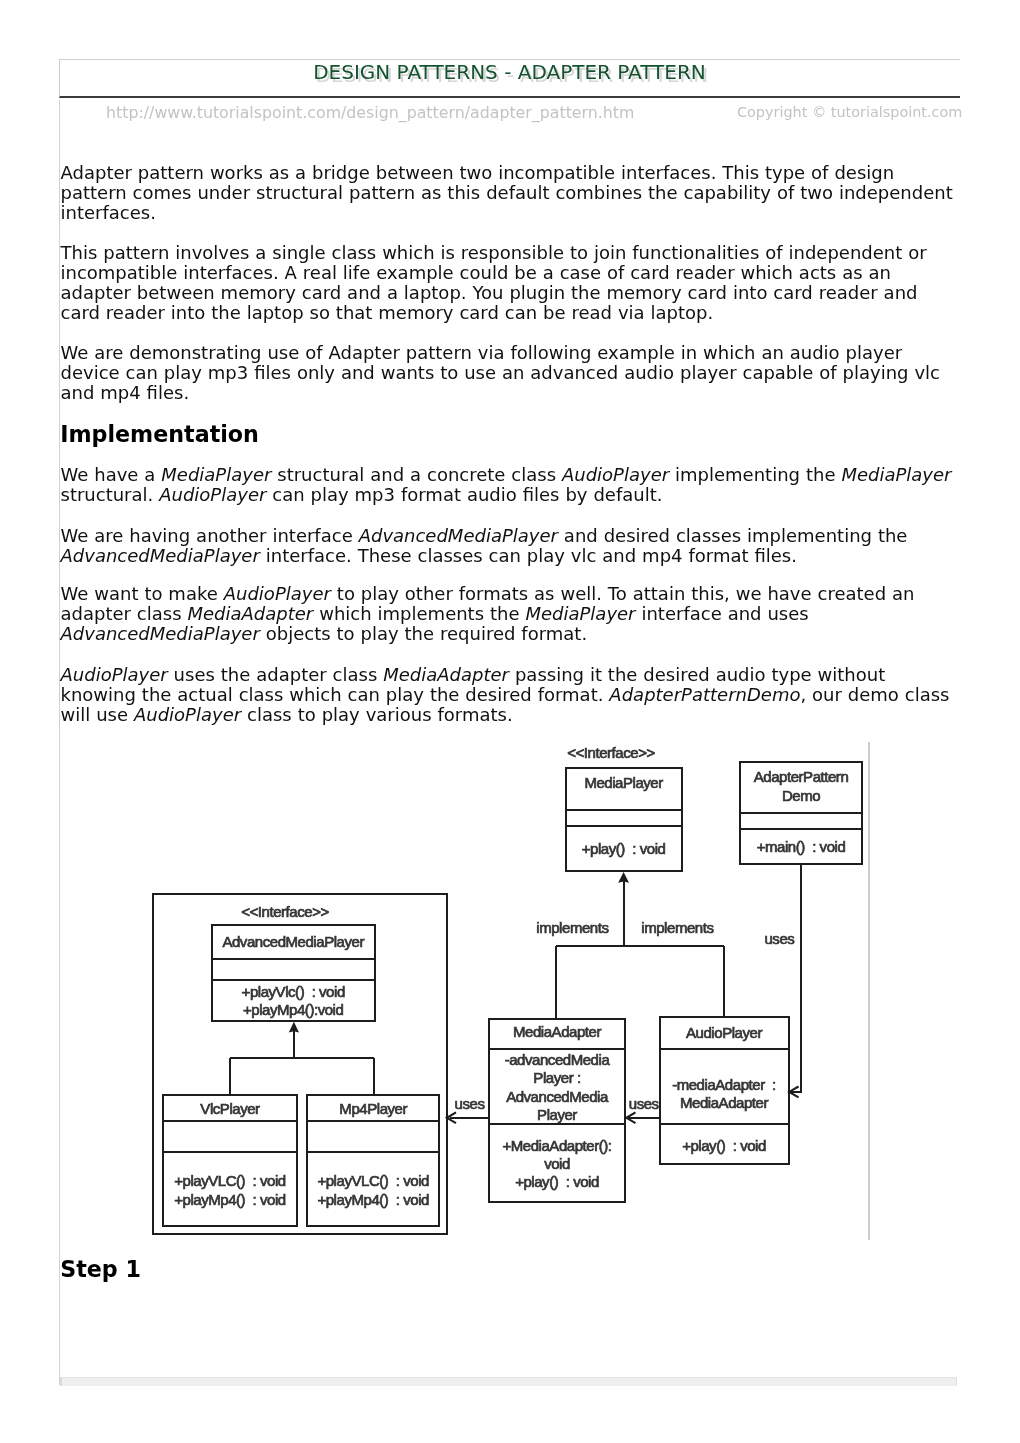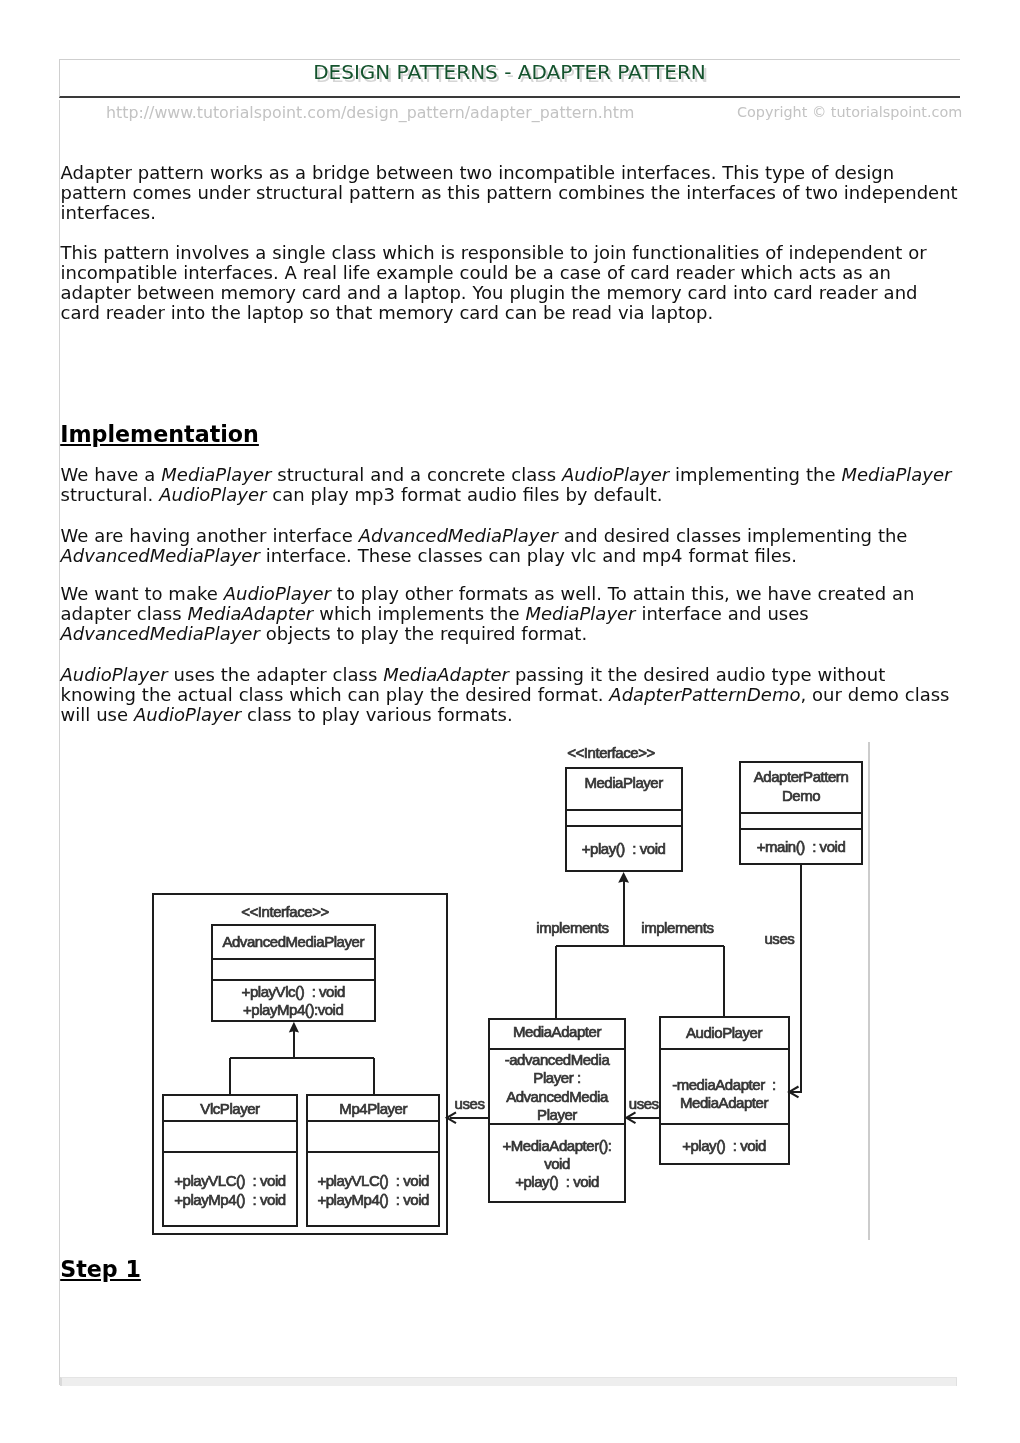--- a/index.html
+++ b/index.html
@@ -15,21 +15,21 @@
          font-size:20px;color:#14532d;text-shadow:2.5px 2.5px 0 #d6d6d6;}
   .url{position:absolute;left:61px;top:103px;font-size:15.8px;color:#c3c3c3;white-space:nowrap;margin-left:45px;}
   .copy{position:absolute;left:737px;top:103.5px;font-size:14.4px;color:#c3c3c3;white-space:nowrap;}
   .vline{position:absolute;left:59px;top:100px;width:1.3px;height:1285px;background:#d2d2d2;}
   .vline-right{position:absolute;left:868px;top:742px;width:1.6px;height:498px;background:#ccc;}
 
   
   .txt{position:absolute;left:60.5px;width:899px;font-size:18px;line-height:20.1px;
        color:#111;text-align:left;word-spacing:0.2px;}
   .hd{position:absolute;left:60.2px;font-size:22.2px;font-weight:bold;color:#000;
-      line-height:24px;white-space:nowrap;text-decoration:underline;}
+      line-height:24px;white-space:nowrap;}
   .ital{font-style:italic;}
 
   
   .codebox{position:absolute;left:59.5px;top:1377px;width:897.5px;height:9px;
            background:#eee;border-left:2px solid #dadada;border-right:1px solid #e0e0e0;
            border-top:1.5px solid #e4e4e4;box-sizing:border-box;}
 
   
   .uml{position:absolute;left:0;top:0;width:1020px;height:1443px;}
   .uml svg{position:absolute;left:0;top:0;}
@@ -40,22 +40,23 @@
 
 <div class="page">
 
   <div class="title-box"></div>
   <div class="title">DESIGN PATTERNS - ADAPTER PATTERN</div>
   <a class="url">http://www.tutorialspoint.com/design_pattern/adapter_pattern.htm</a>
   <div class="copy">Copyright © tutorialspoint.com</div>
   <div class="vline"></div>
   <div class="vline-right"></div>
 
-  <div class="txt" style="top:162.6px">Adapter pattern works as a bridge between two incompatible interfaces. This type of design pattern comes under structural pattern as this pattern combines the interfaces of two independent interfaces.</div>
+  <div class="txt" style="top:162.6px">Adapter pattern works as a bridge between two incompatible interfaces. This type of design pattern comes under structural pattern as this default combines the capability of two independent interfaces.</div>
   <div class="txt" style="top:242.5px">This pattern involves a single class which is responsible to join functionalities of independent or incompatible interfaces. A real life example could be a case of card reader which acts as an adapter between memory card and a laptop. You plugin the memory card into card reader and card reader into the laptop so that memory card can be read via laptop.</div>
+  <div class="txt" style="top:342.5px">We are demonstrating use of Adapter pattern via following example in which an audio player device can play mp3 files only and wants to use an advanced audio player capable of playing vlc and mp4 files.</div>
 
   <div class="hd" style="top:422.4px">Implementation</div>
 
   <div class="txt" style="top:464.8px"><span>We have a </span><span class="ital">MediaPlayer</span><span> structural and a concrete class </span><span class="ital">AudioPlayer</span><span> implementing the </span><span class="ital">MediaPlayer</span><span> structural. </span><span class="ital">AudioPlayer</span><span> can play mp3 format audio files by default.</span></div>
   <div class="txt" style="top:526.4px"><span>We are having another interface </span><span class="ital">AdvancedMediaPlayer</span><span> and desired classes implementing the </span><span class="ital">AdvancedMediaPlayer</span><span> interface. These classes can play vlc and mp4 format files.</span></div>
   <div class="txt" style="top:584.0px"><span>We want to make </span><span class="ital">AudioPlayer</span><span> to play other formats as well. To attain this, we have created an adapter class </span><span class="ital">MediaAdapter</span><span> which implements the </span><span class="ital">MediaPlayer</span><span> interface and uses </span><span class="ital">AdvancedMediaPlayer</span><span> objects to play the required format.</span></div>
   <div class="txt" style="top:665.2px"><span class="ital">AudioPlayer</span><span> uses the adapter class </span><span class="ital">MediaAdapter</span><span> passing it the desired audio type without knowing the actual class which can play the desired format. </span><span class="ital">AdapterPatternDemo</span><span>, our demo class will use </span><span class="ital">AudioPlayer</span><span> class to play various formats.</span></div>
 
   <div class="uml">
 <svg class="uml-svg" width="1020" height="1443" viewBox="0 0 1020 1443" xmlns="http://www.w3.org/2000/svg">

